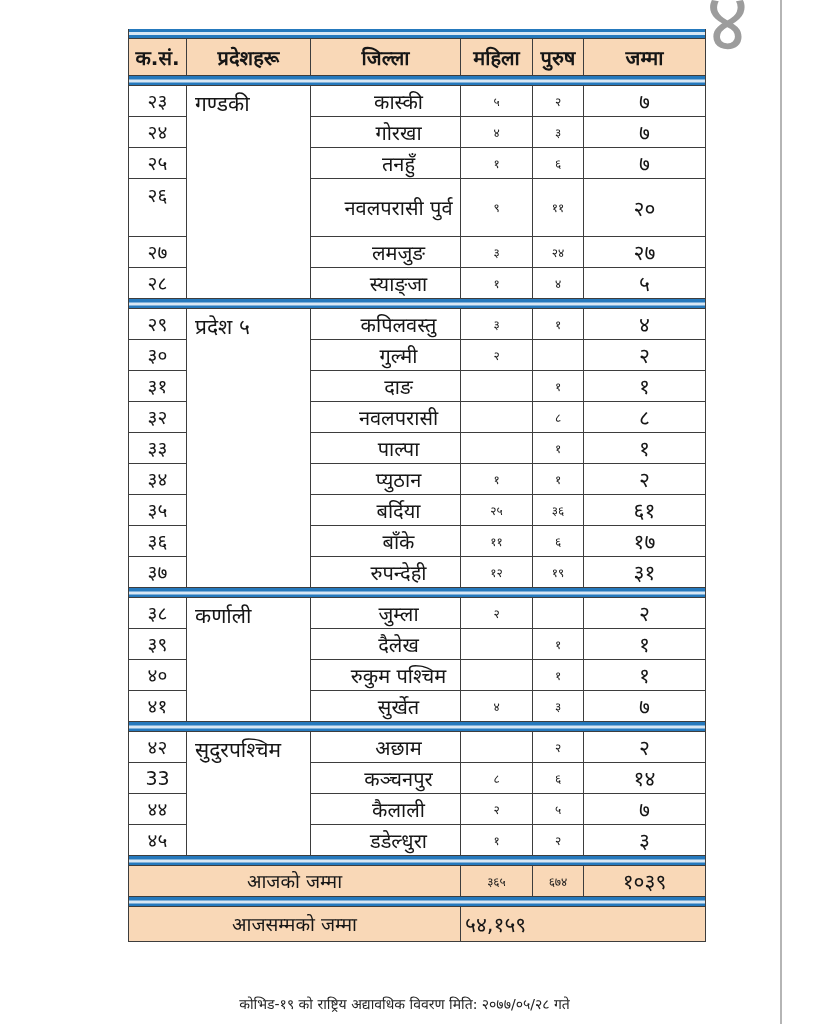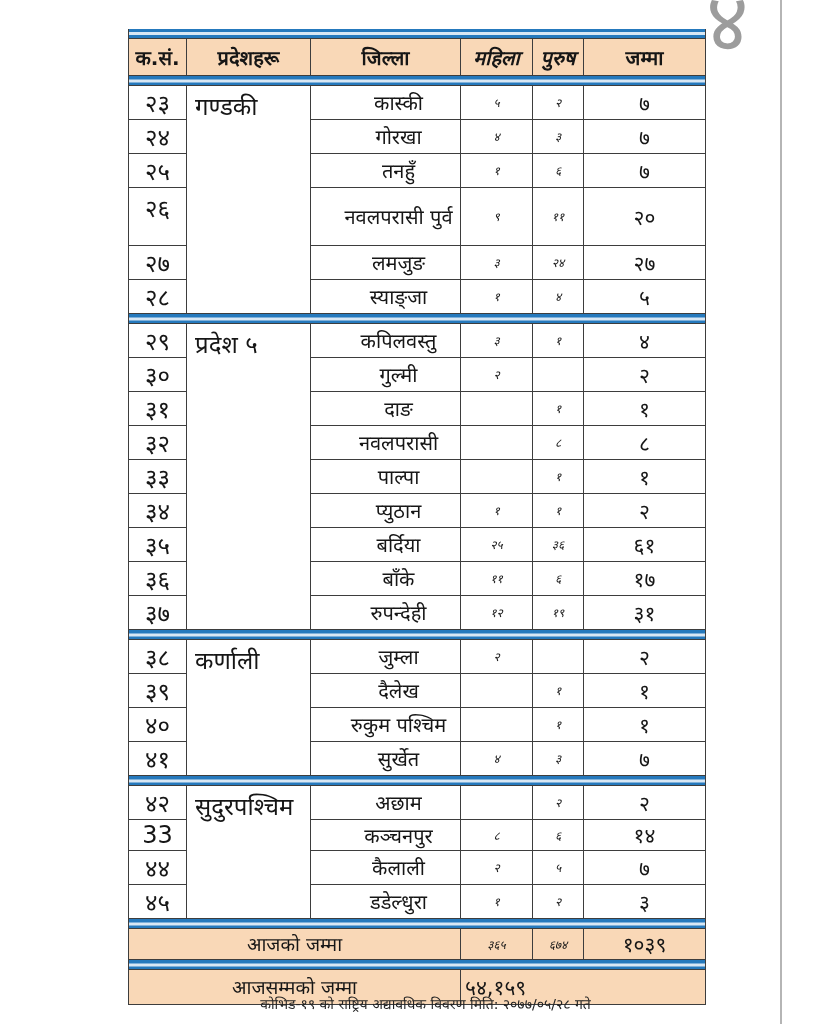--- a/index.html
+++ b/index.html
@@ -20,36 +20,36 @@
   td,th {
     border:1.5px solid #3d3d3d; padding:0 4px; text-align:center;
     vertical-align:middle; font-weight:normal; overflow:hidden; white-space:nowrap;
   }
   tr.sep td {
     border-top:none; border-bottom:none; height:9px; padding:0;
     background:linear-gradient(to bottom,#2579bd 0 3px,#d8e7f4 3px 6px,#2579bd 6px 9px);
   }
   tr.head th { background:#f9d8b7; height:36px; font-size:20px; font-weight:bold; }
   th.h-small, td.c-num {
-    font-size:13px; font-style:italic; font-weight:normal;
+    font-size:13px; font-weight:normal;
     font-family:"DejaVu Serif","Liberation Serif",serif;
   }
-  td.c-sn { font-size:24px; height:30px; }
-  td.c-prov { text-align:left; vertical-align:top; padding:3px 8px; font-size:24px; }
+  td.c-sn { font-size:19px; height:30px; }
+  td.c-prov { text-align:left; vertical-align:top; padding:3px 8px; font-size:21px; }
   td.c-dist { font-size:20px;padding-left:30px; }
   td.c-num { font-size:12px; }
   td.c-total { font-size:21px; }
   tr.tall td { height:54px; }
   td.vtop { vertical-align:top; padding-top:3px; }
   tr.foot td { background:#f9d8b7; height:30px; }
   td.f-label { font-size:19px; }
   tr.foot2 td { background:#f9d8b7; height:34px; }
   td.f-cum { text-align:left; padding-left:4px; font-size:21px; }
   .note {
-    position:absolute; left:137px; top:994px; width:577px; text-align:center;
+    position:absolute; left:116px; top:994px; width:577px; text-align:center;
     font-size:14px; color:#232323;
   }
 </style>
 </head>
 <body>
 
 <div class="pagenum">४</div>
 <div class="vline"></div>
 
 <table class="report">

